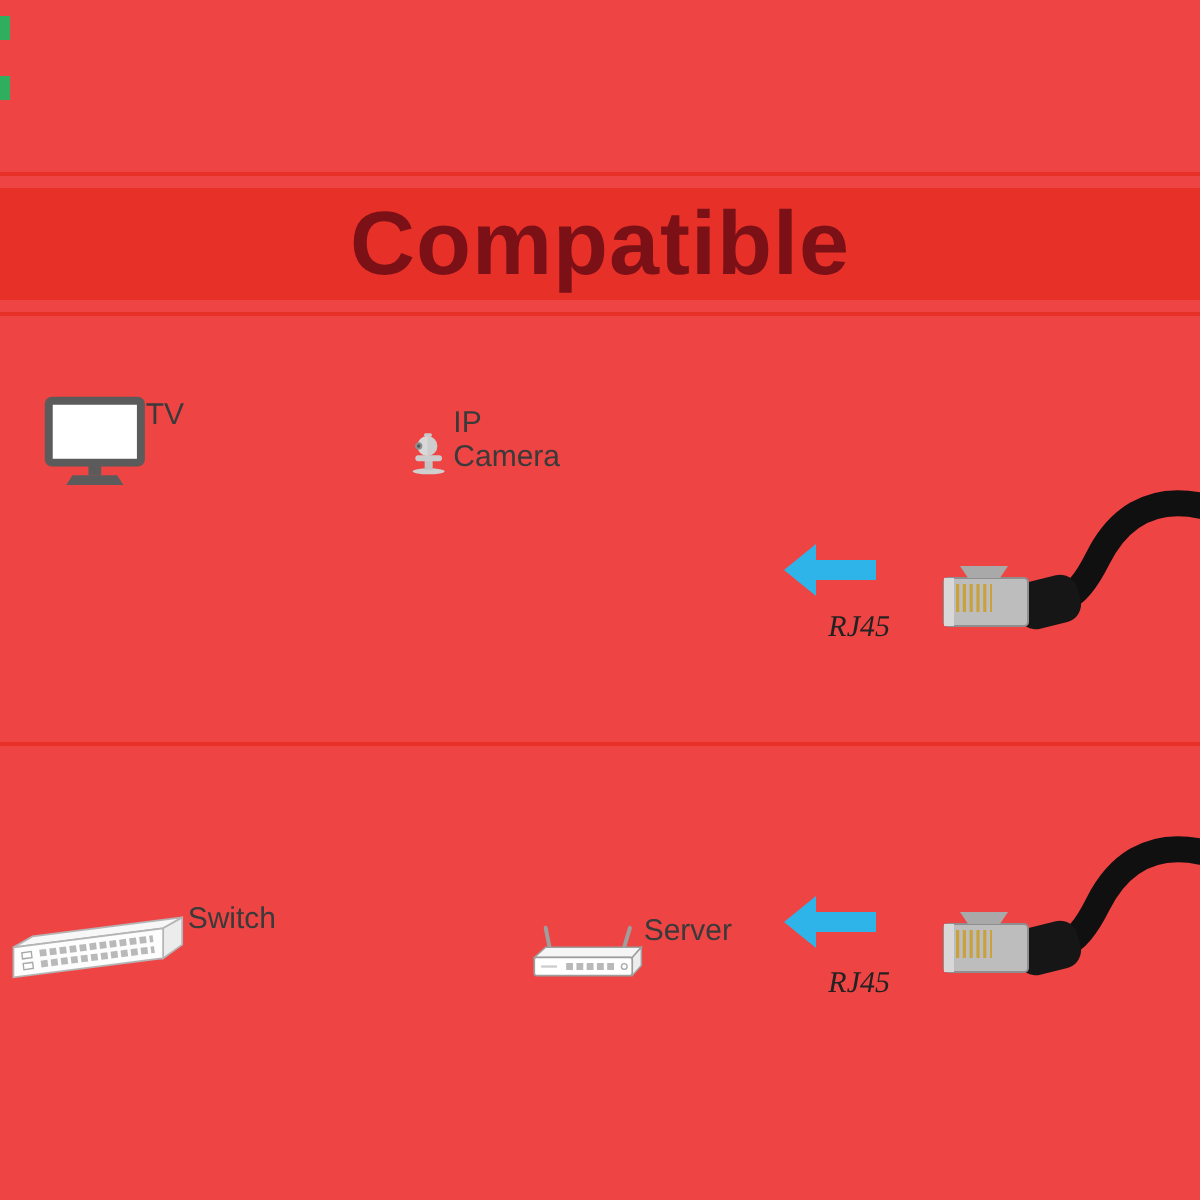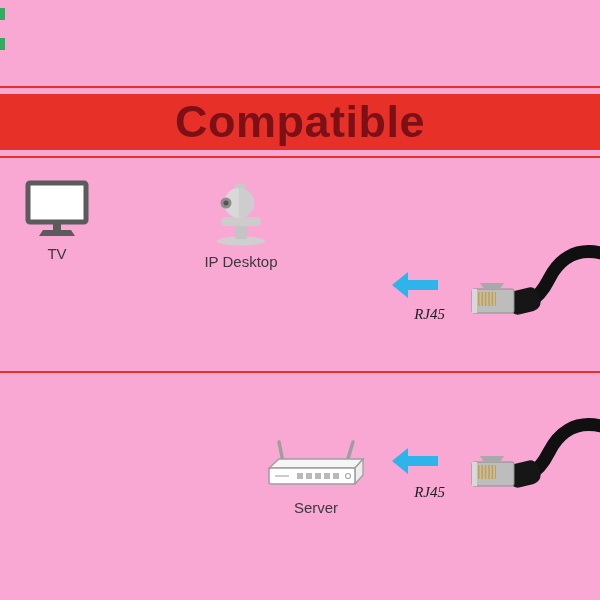--- a/index.html
+++ b/index.html
@@ -1,22 +1,22 @@
 <!DOCTYPE html>
 <html style="--banner: #e73128; --title: #7b1016; --line: #e73128; --arrow: #2fb4e9; --icon_dark: #5b5b5b; --icon_light: #9e9e9e; --cable: #101010;"><head>
 <meta charset="utf-8">
 <style>
   html,body{margin:0;padding:0;background:#ffffff;}
-  .canvas{position:relative;width:600px;height:600px;background:#f9a8d4;overflow:hidden;
+  .canvas{position:relative;width:600px;height:600px;background:#ef4444;overflow:hidden;
           font-family:"Liberation Sans",sans-serif;}
   .hline{position:absolute;left:0;width:600px;background:var(--line,#e73128);}
   .banner{position:absolute;left:0;top:94px;width:600px;height:56px;background:var(--banner,#e73128);
           display:flex;align-items:center;justify-content:center;}
   .banner .title{font-size:45px;font-weight:bold;letter-spacing:.5px;color:var(--title,#7b1016);}
-  .device{position:absolute;display:flex;flex-direction:column;align-items:center;}
+  .device{position:absolute;display:flex;margin-top:12px;}
   .device .label{margin-top:7px;font-size:15px;color:#3a3a3a;}
   .rj45{position:absolute;width:60px;text-align:right;font-family:"Liberation Serif",serif;
         font-size:15px;color:#222222;font-style:italic;}
   .artifact{position:absolute;left:0;width:5px;height:12px;background:#2fae60;}
   svg{display:block;}
 </style>
 </head>
 <body>
 
 <div class="canvas">
@@ -43,41 +43,55 @@
     <svg width="74" height="62" viewBox="0 0 74 62">
       <ellipse cx="37" cy="57" rx="24" ry="4.5" fill="#cfcfcf"></ellipse>
       <rect x="31" y="40" width="12" height="15" fill="#c4c4c4"></rect>
       <rect x="17" y="33" width="40" height="9" rx="4.5" fill="#cccccc"></rect>
       <rect x="30" y="0" width="12" height="5" rx="2.5" fill="#c9c9c9"></rect>
       <circle cx="35" cy="19" r="15" fill="#d8d8d8"></circle>
       <path d="M35 4 a15 15 0 0 1 0 30 z" fill="#c5c5c5" opacity="0.55"></path>
       <circle cx="22" cy="19" r="5.5" fill="#8d8d8d"></circle>
       <circle cx="22" cy="19" r="2.5" fill="#555555"></circle>
     </svg>
-    <div class="label">IP Desktop</div>
+    <div class="label">IP Camera</div>
   </div>
 
 
 
   <svg style="position:absolute;left:392px;top:272px;" width="46" height="26" viewBox="0 0 46 26">
     <polygon points="0,13 16,0 16,8 46,8 46,18 16,18 16,26" fill="#2fb4e9"></polygon>
   </svg>
   <div class="rj45" style="left:385px;top:306px;">RJ45</div>
 
   <svg style="position:absolute;left:452px;top:245px;" width="150" height="104" viewBox="0 0 150 104">
     <path d="M149 8 C 122 2 106 16 97 34 C 91 46 86 52 78 56" fill="none" stroke="#101010" stroke-width="13" stroke-linecap="round"></path>
     <rect x="56" y="44" width="32" height="24" rx="9" fill="#161616" transform="rotate(-14 72 56)"></rect>
     <rect x="20" y="44" width="42" height="24" rx="2" fill="#bdbdbd" stroke="#8e8e8e" stroke-width="1"></rect>
     <polygon points="28,38 52,38 48,44 32,44" fill="#a9a9a9"></polygon>
     <rect x="20" y="44" width="5" height="24" fill="#d8d8d8"></rect>
     <line x1="26" y1="54" x2="44" y2="54" stroke="#c9a23e" stroke-width="14" stroke-dasharray="1.6 1.8"></line>
   </svg>
 
   <div class="hline" style="top:371px;height:2px;"></div>
 
+  <div class="device" style="left:4px;top:432px;width:134px;">
+    <svg width="132" height="58" viewBox="0 0 132 58">
+      <polygon points="4,30 114,16 128,8 18,22" fill="#f7f7f7" stroke="#b5b5b5" stroke-width="1.3"></polygon>
+      <polygon points="114,16 128,8 128,28 114,38" fill="#ececec" stroke="#b5b5b5" stroke-width="1.3"></polygon>
+      <polygon points="4,30 114,16 114,38 4,52" fill="#fdfdfd" stroke="#b5b5b5" stroke-width="1.3"></polygon>
+      <g transform="translate(10,33) rotate(-7.3)">
+        <rect x="0" y="1" width="7" height="4.5" fill="#ffffff" stroke="#a8a8a8" stroke-width="1"></rect>
+        <rect x="0" y="9" width="7" height="4.5" fill="#ffffff" stroke="#a8a8a8" stroke-width="1"></rect>
+        <line x1="13" y1="3" x2="97" y2="3" stroke="#b9b9b9" stroke-width="5" stroke-dasharray="5 2.4"></line>
+        <line x1="13" y1="11" x2="97" y2="11" stroke="#b9b9b9" stroke-width="5" stroke-dasharray="5 2.4"></line>
+      </g>
+    </svg>
+    <div class="label">Switch</div>
+  </div>
 
 
   <div class="device" style="left:266px;top:438px;width:100px;">
     <svg width="98" height="54" viewBox="0 0 98 54">
       <path d="M16 24 L12 4" stroke="#9e9e9e" stroke-width="3.5" stroke-linecap="round"></path>
       <path d="M80 24 L86 4" stroke="#9e9e9e" stroke-width="3.5" stroke-linecap="round"></path>
       <polygon points="2,30 88,30 96,21 12,21" fill="#f5f5f5" stroke="#9e9e9e" stroke-width="1.3"></polygon>
       <polygon points="88,30 96,21 96,37 88,46" fill="#ededed" stroke="#9e9e9e" stroke-width="1.3"></polygon>
       <rect x="2" y="30" width="86" height="16" rx="2" fill="#ffffff" stroke="#9e9e9e" stroke-width="1.5"></rect>
       <line x1="30" y1="38" x2="74" y2="38" stroke="#b9b9b9" stroke-width="6" stroke-dasharray="6 3"></line>

